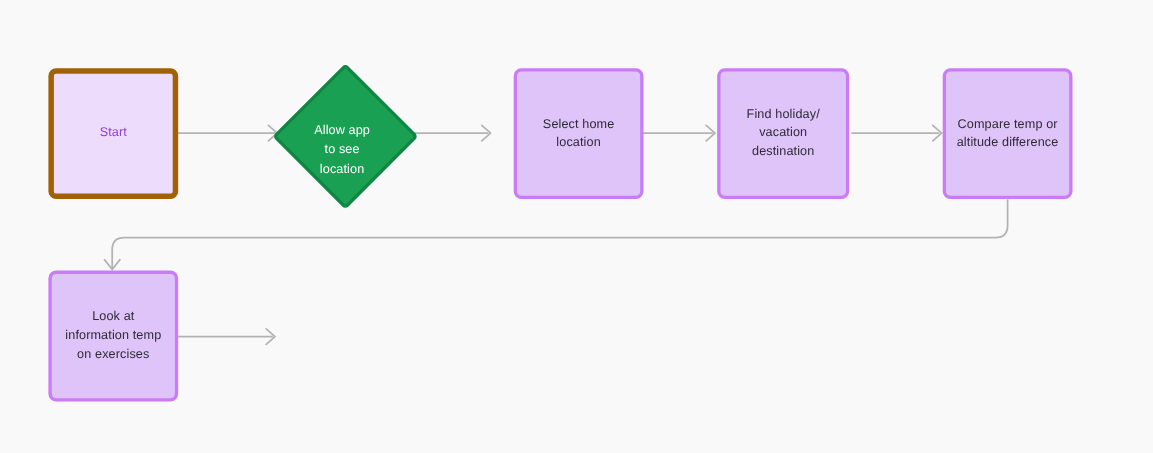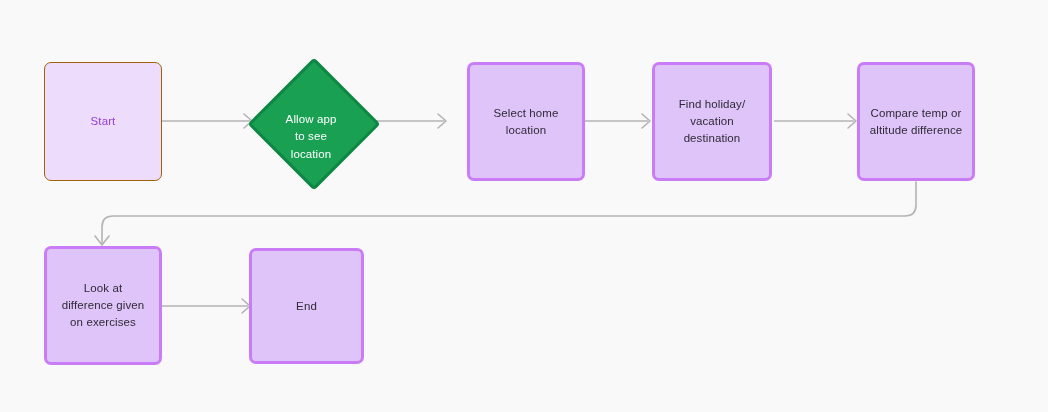--- a/index.html
+++ b/index.html
@@ -35,21 +35,21 @@
     text-align: center;
     line-height: 1.45;
     font-size: 11.5px;
     letter-spacing: 0.1px;
   }
   .node-rect {
     border-radius: 7px;
   }
   .node-start {
     background: #eedcfd;
-    border: 1px solid #a16207;
+    border: 5px solid #a16207;
     color: #9340d8;
   }
   .node-process {
     background: #dfc4fa;
     border: 3px solid #c97cf5;
     color: #2f2a35;
   }
   .node-label {
     display: block;
     padding: 0 8px;
@@ -145,21 +145,18 @@
   </div>
 
   <div class="node node-rect node-process" style="left:652px; top:62px; width:120px; height:119px;">
     <span class="node-label">Find holiday/
 vacation
 destination</span>
   </div>
 
   <div class="node node-rect node-process" style="left:44px; top:246px; width:118px; height:119px;">
     <span class="node-label">Look at
-difference given
+information temp
 on exercises</span>
   </div>
 
-  <div class="node node-rect node-process" style="left:249px; top:248px; width:115px; height:116px;">
-    <span class="node-label">End</span>
-  </div>
 
 </div>
 
 </body></html>

